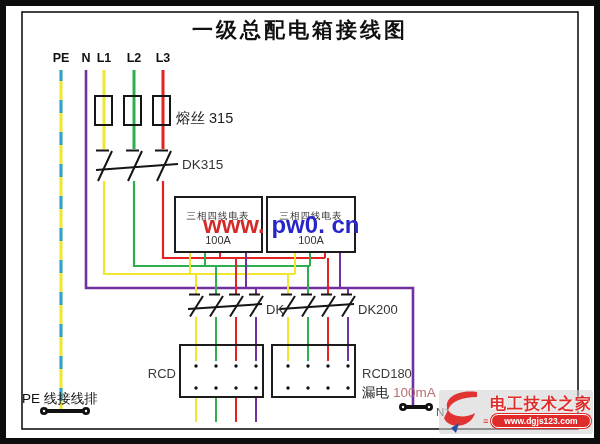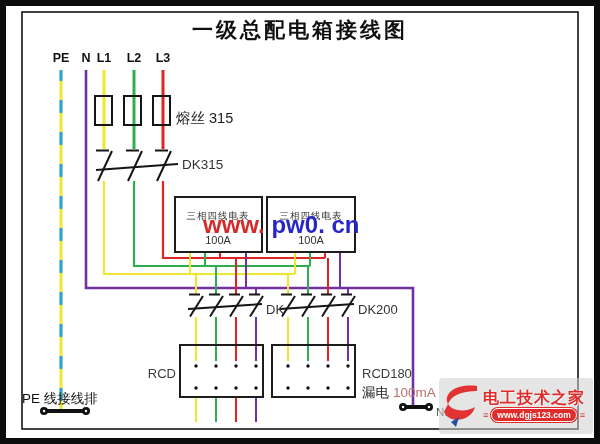--- a/index.html
+++ b/index.html
@@ -10,37 +10,37 @@
     border:6px solid #0d0d0d;
     box-sizing:border-box;
     overflow:hidden;
     font-family:"Liberation Sans", sans-serif;
   }
   .diagram-svg{position:absolute;left:0;top:0;}
   svg text{font-family:"Liberation Sans", sans-serif;}
   .cjk{font-family:"Liberation Sans", sans-serif;}
   
   .corner-wm{
-    position:absolute;right:1px;bottom:4px;width:154px;height:56px;
+    position:absolute;right:1px;bottom:4px;width:154px;height:44px;
     background:rgba(208,208,208,0.55);
     display:flex;align-items:center;gap:2px;border-radius:3px;
     z-index:5;
   }
   .wm-logo{flex:0 0 40px;height:48px;margin-left:2px;}
   .wm-texts{display:flex;flex-direction:column;align-items:center;justify-content:center;gap:2px;}
   .wm-sitename{
     font-size:16px;font-weight:bold;color:#e02b2b;letter-spacing:1px;
     text-shadow:0 0 2px rgba(255,255,255,0.9), 1px 1px 0 rgba(255,255,255,0.5);
     white-space:nowrap;line-height:1;
   }
   .wm-pillrow{display:flex;align-items:center;gap:3px;}
   .wm-decor{color:#e02b2b;font-size:9px;font-weight:bold;line-height:1;}
   .wm-pill{
     background:#e02b2b;border:1px solid #fff;border-radius:8px;
-    color:#fff;font-size:8.5px;font-weight:bold;padding:1px 5px;line-height:1.2;
+    color:#fff;font-size:8.5px;font-weight:bold;padding:1px 12px;line-height:1.2;
     box-shadow:0 0 0 1px #e02b2b;white-space:nowrap;
   }
 </style>
 </head>
 <body>
 
 <div class="stage">
 
 <svg class="diagram-svg" width="588" height="432" viewBox="6 6 588 432">
 

